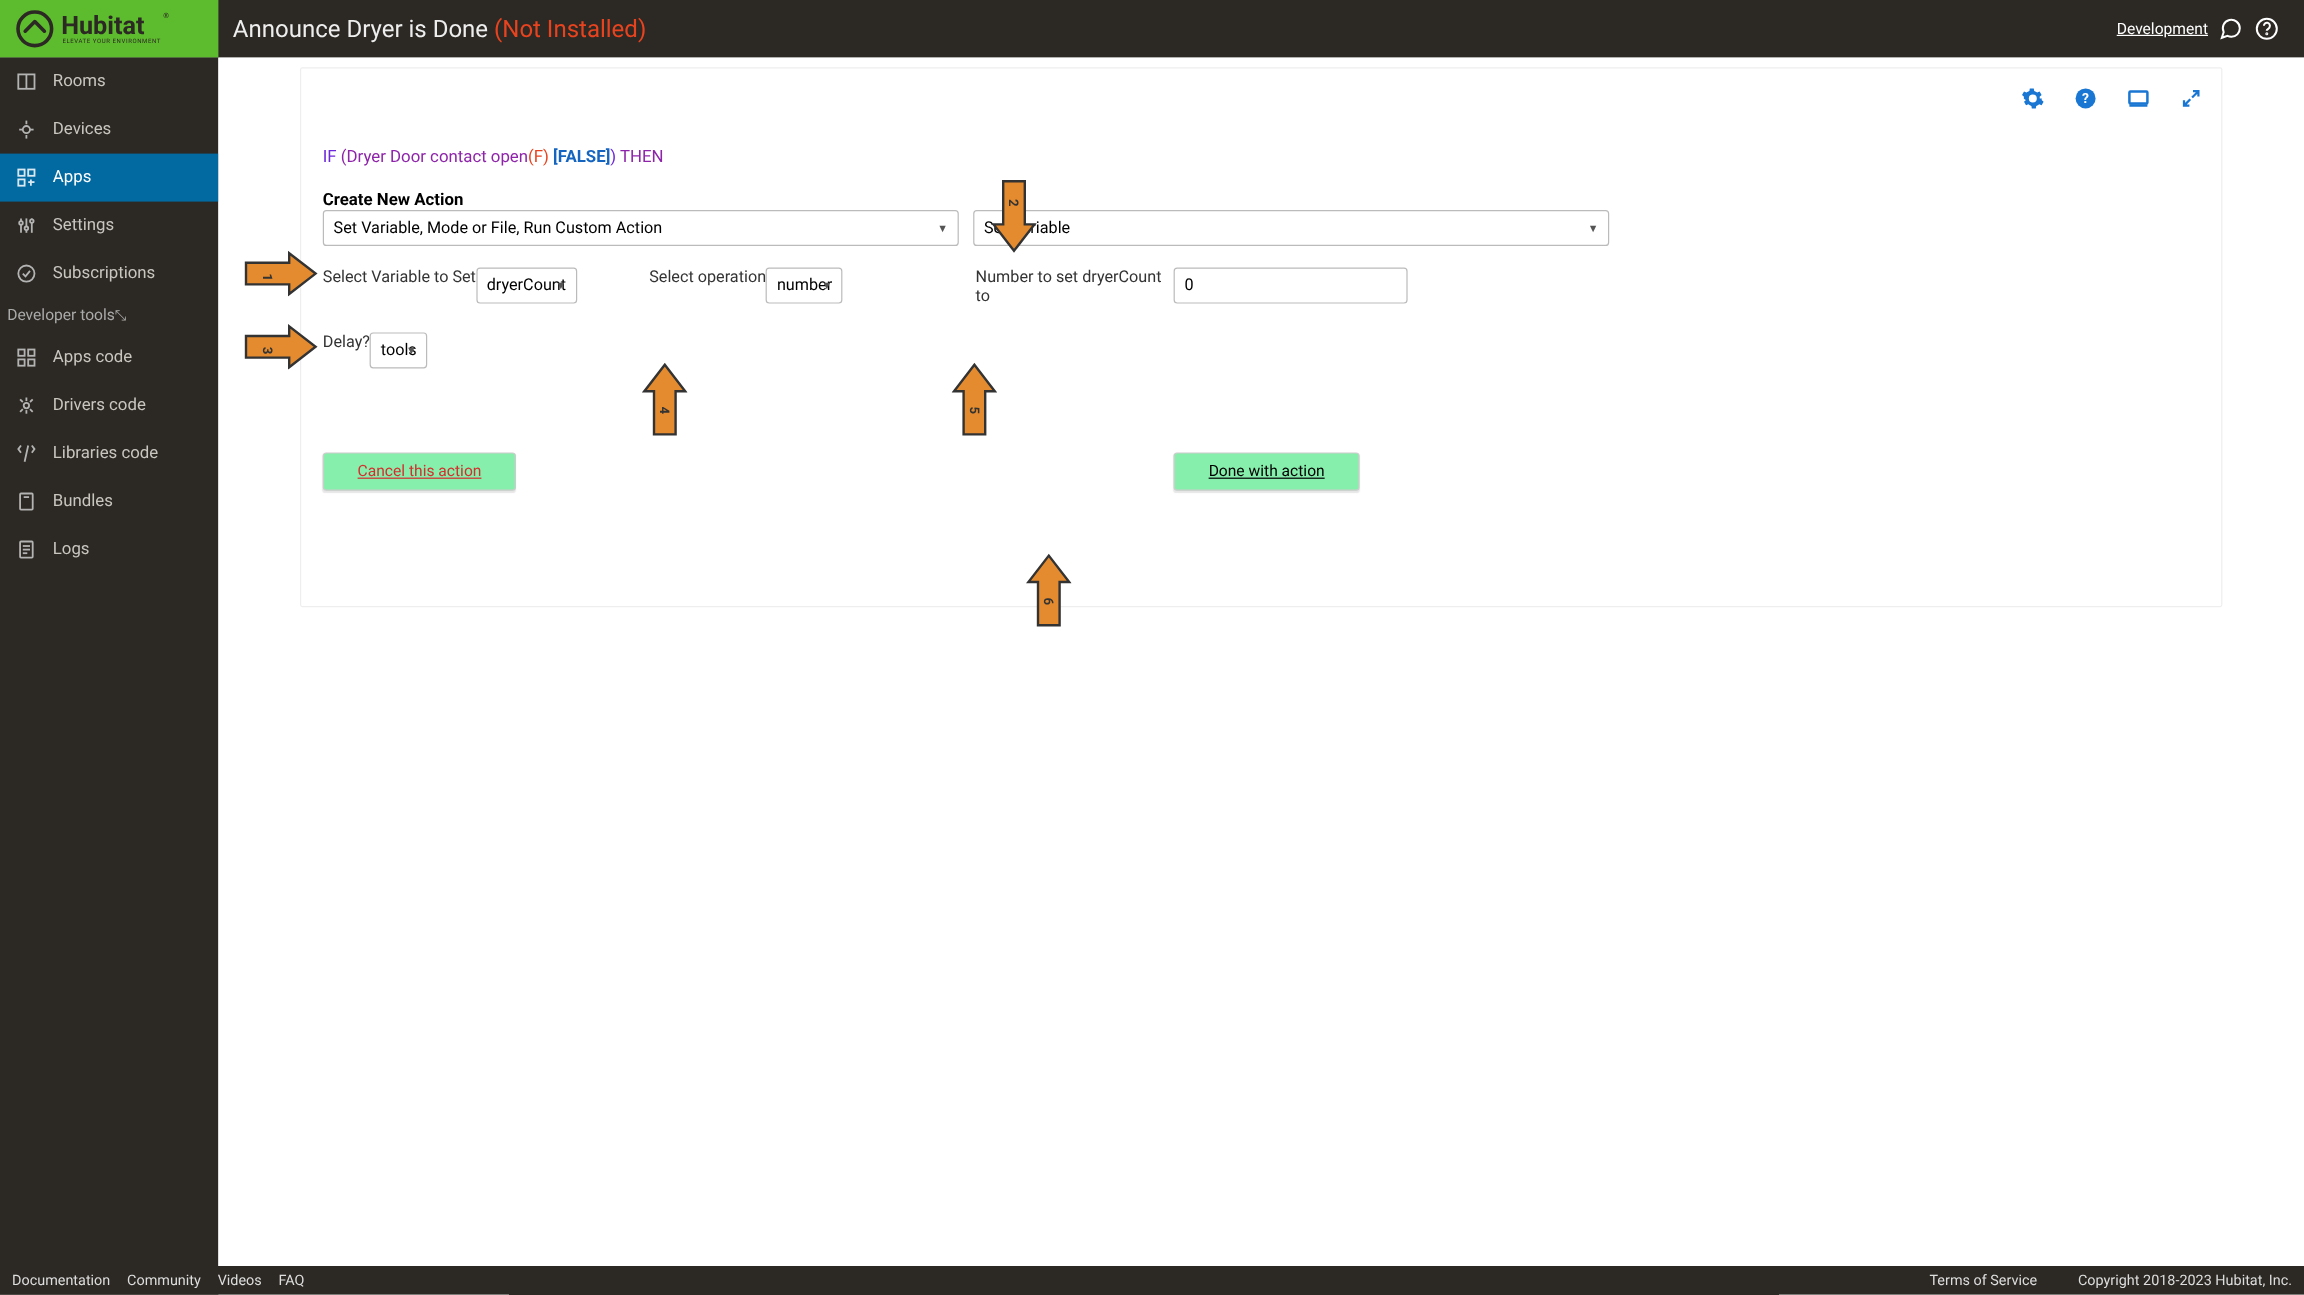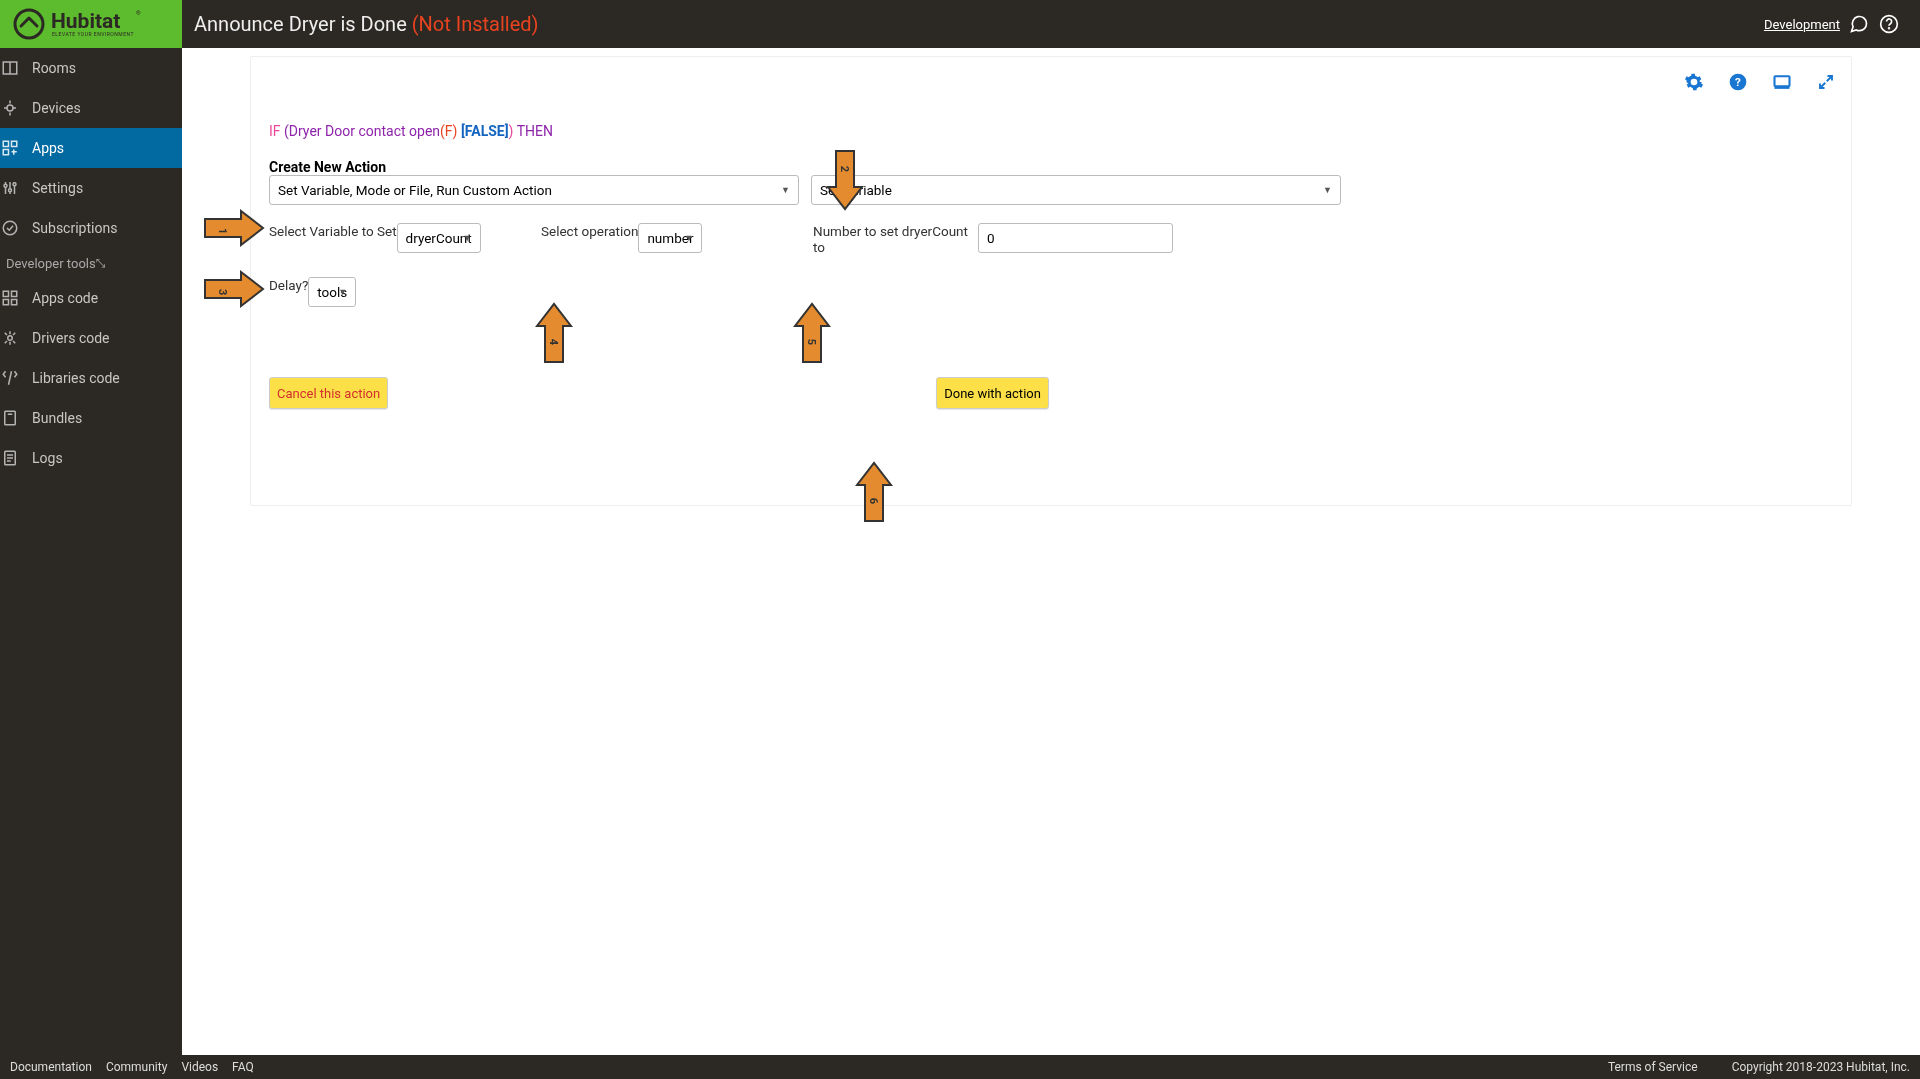--- a/index.html
+++ b/index.html
@@ -9,56 +9,56 @@
 .header { height: 48px; background: #2c2924; display: flex; align-items: center; color: #fff; }
 .logo-box { width: 182px; height: 48px; background: #5dbb2e; display: flex; align-items: center; justify-content: center; }
 .logo-box svg { width: 160px; height: 40px; }
 .page-title { font-size: 20px; margin-left: 12px; color: #eee; font-weight: 400; }
 .page-title .not-installed { color: #e8431f; }
 .header-right { margin-left: auto; display: flex; align-items: center; gap: 8px; padding-right: 20px; font-size: 13px; text-decoration: underline; }
 .header-icon { width: 22px; height: 22px; display: flex; align-items: center; justify-content: center; cursor: pointer; }
 
 
 .sidebar { position: absolute; left: 0; top: 48px; bottom: 0; width: 182px; background: #2c2924; color: #c9c6c0; display: flex; flex-direction: column; }
-.nav-item { height: 40px; display: flex; align-items: center; padding-left: 0; gap: 12px; font-size: 14px; cursor: pointer; }
+.nav-item { height: 40px; display: flex; align-items: center; padding-left: 12px; gap: 12px; font-size: 14px; cursor: pointer; }
 .nav-item.active { background: #0369a1; color: #fff; }
 .nav-icon { width: 20px; height: 20px; display: flex; align-items: center; justify-content: center; opacity: 0.85; }
 .dev-tools-header { height: 30px; display: flex; align-items: center; padding: 0 10px 0 6px; font-size: 13px; color: #aaa; }
 .collapse-icon { font-size: 12px; cursor: pointer; }
 
 
 .footer { position: absolute; bottom: 0; left: 0; right: 0; height: 24px; background: #2c2924; color: #ddd; font-size: 12px; display: flex; align-items: center; padding: 0 10px; }
 .footer a { color: #ddd; text-decoration: none; margin-right: 14px; cursor: pointer; }
 .footer-right { margin-left: auto; display: flex; gap: 20px; }
 
 
 .main { position: absolute; left: 182px; top: 48px; right: 0; bottom: 24px; background: #fff; }
 .card { margin: 8px 68px 0 68px; background: #fff; border: 1px solid #eee; border-radius: 2px; padding: 14px 18px 30px 18px; min-height: 450px; position: relative; }
 .card-toolbar { position: absolute; top: 14px; right: 14px; display: flex; gap: 22px; }
 .tool-icon { width: 22px; height: 22px; color: #1976d2; cursor: pointer; display: flex; align-items: center; justify-content: center; }
 
 .rule-line { font-size: 14px; margin-top: 52px; }
-.rule-if { color: #ec4899; }
+.rule-if { color: #6d28d9; }
 .rule-cond { color: #8e24aa; }
 .rule-f { color: #e8431f; }
 .rule-false { color: #1565c0; font-weight: bold; }
 .rule-then { color: #8e24aa; }
 
 .section-title { font-size: 14px; font-weight: bold; margin-top: 20px; }
 
 .form-row { display: flex; gap: 12px; margin-bottom: 18px; }
 .field { display: flex; flex-direction: row; }
 .field-label { font-size: 13.5px; color: #333; margin-bottom: 4px; }
 .select-box, .text-input { height: 30px; border: 1px solid #bbb; border-radius: 3px; background: #fff; padding: 0 8px; font-size: 13.5px; display: flex; align-items: center; justify-content: space-between; position: relative; }
 .select-box { cursor: pointer; }
 .select-box::after { content: '▼'; font-size: 9px; color: #555; position: absolute; right: 8px; }
 .text-input { }
 
 .btn-row { margin-top: 70px; display: flex; }
-.btn { height: 32px; padding: 0 7px; border: 1px solid #ccc; border-radius: 3px; background: #fde047; font-size: 13px; cursor: pointer; display: inline-flex; align-items: center; box-shadow: 0 1px 1px rgba(0,0,0,0.1); }
+.btn { height: 32px; padding: 0 28px; border: 1px solid #ccc; border-radius: 3px; background: #86efac; font-size: 13px; cursor: pointer; display: inline-flex; align-items: center; box-shadow: 0 1px 1px rgba(0,0,0,0.1); text-decoration: underline; }
 .btn-cancel { color: #d32f2f; }
 .btn-done { margin-left: 548px; }
 
 
 .arrow { position: absolute; pointer-events: none; }
 .arrow svg { display: block; }
 </style>
 </head>
 <body>
 

